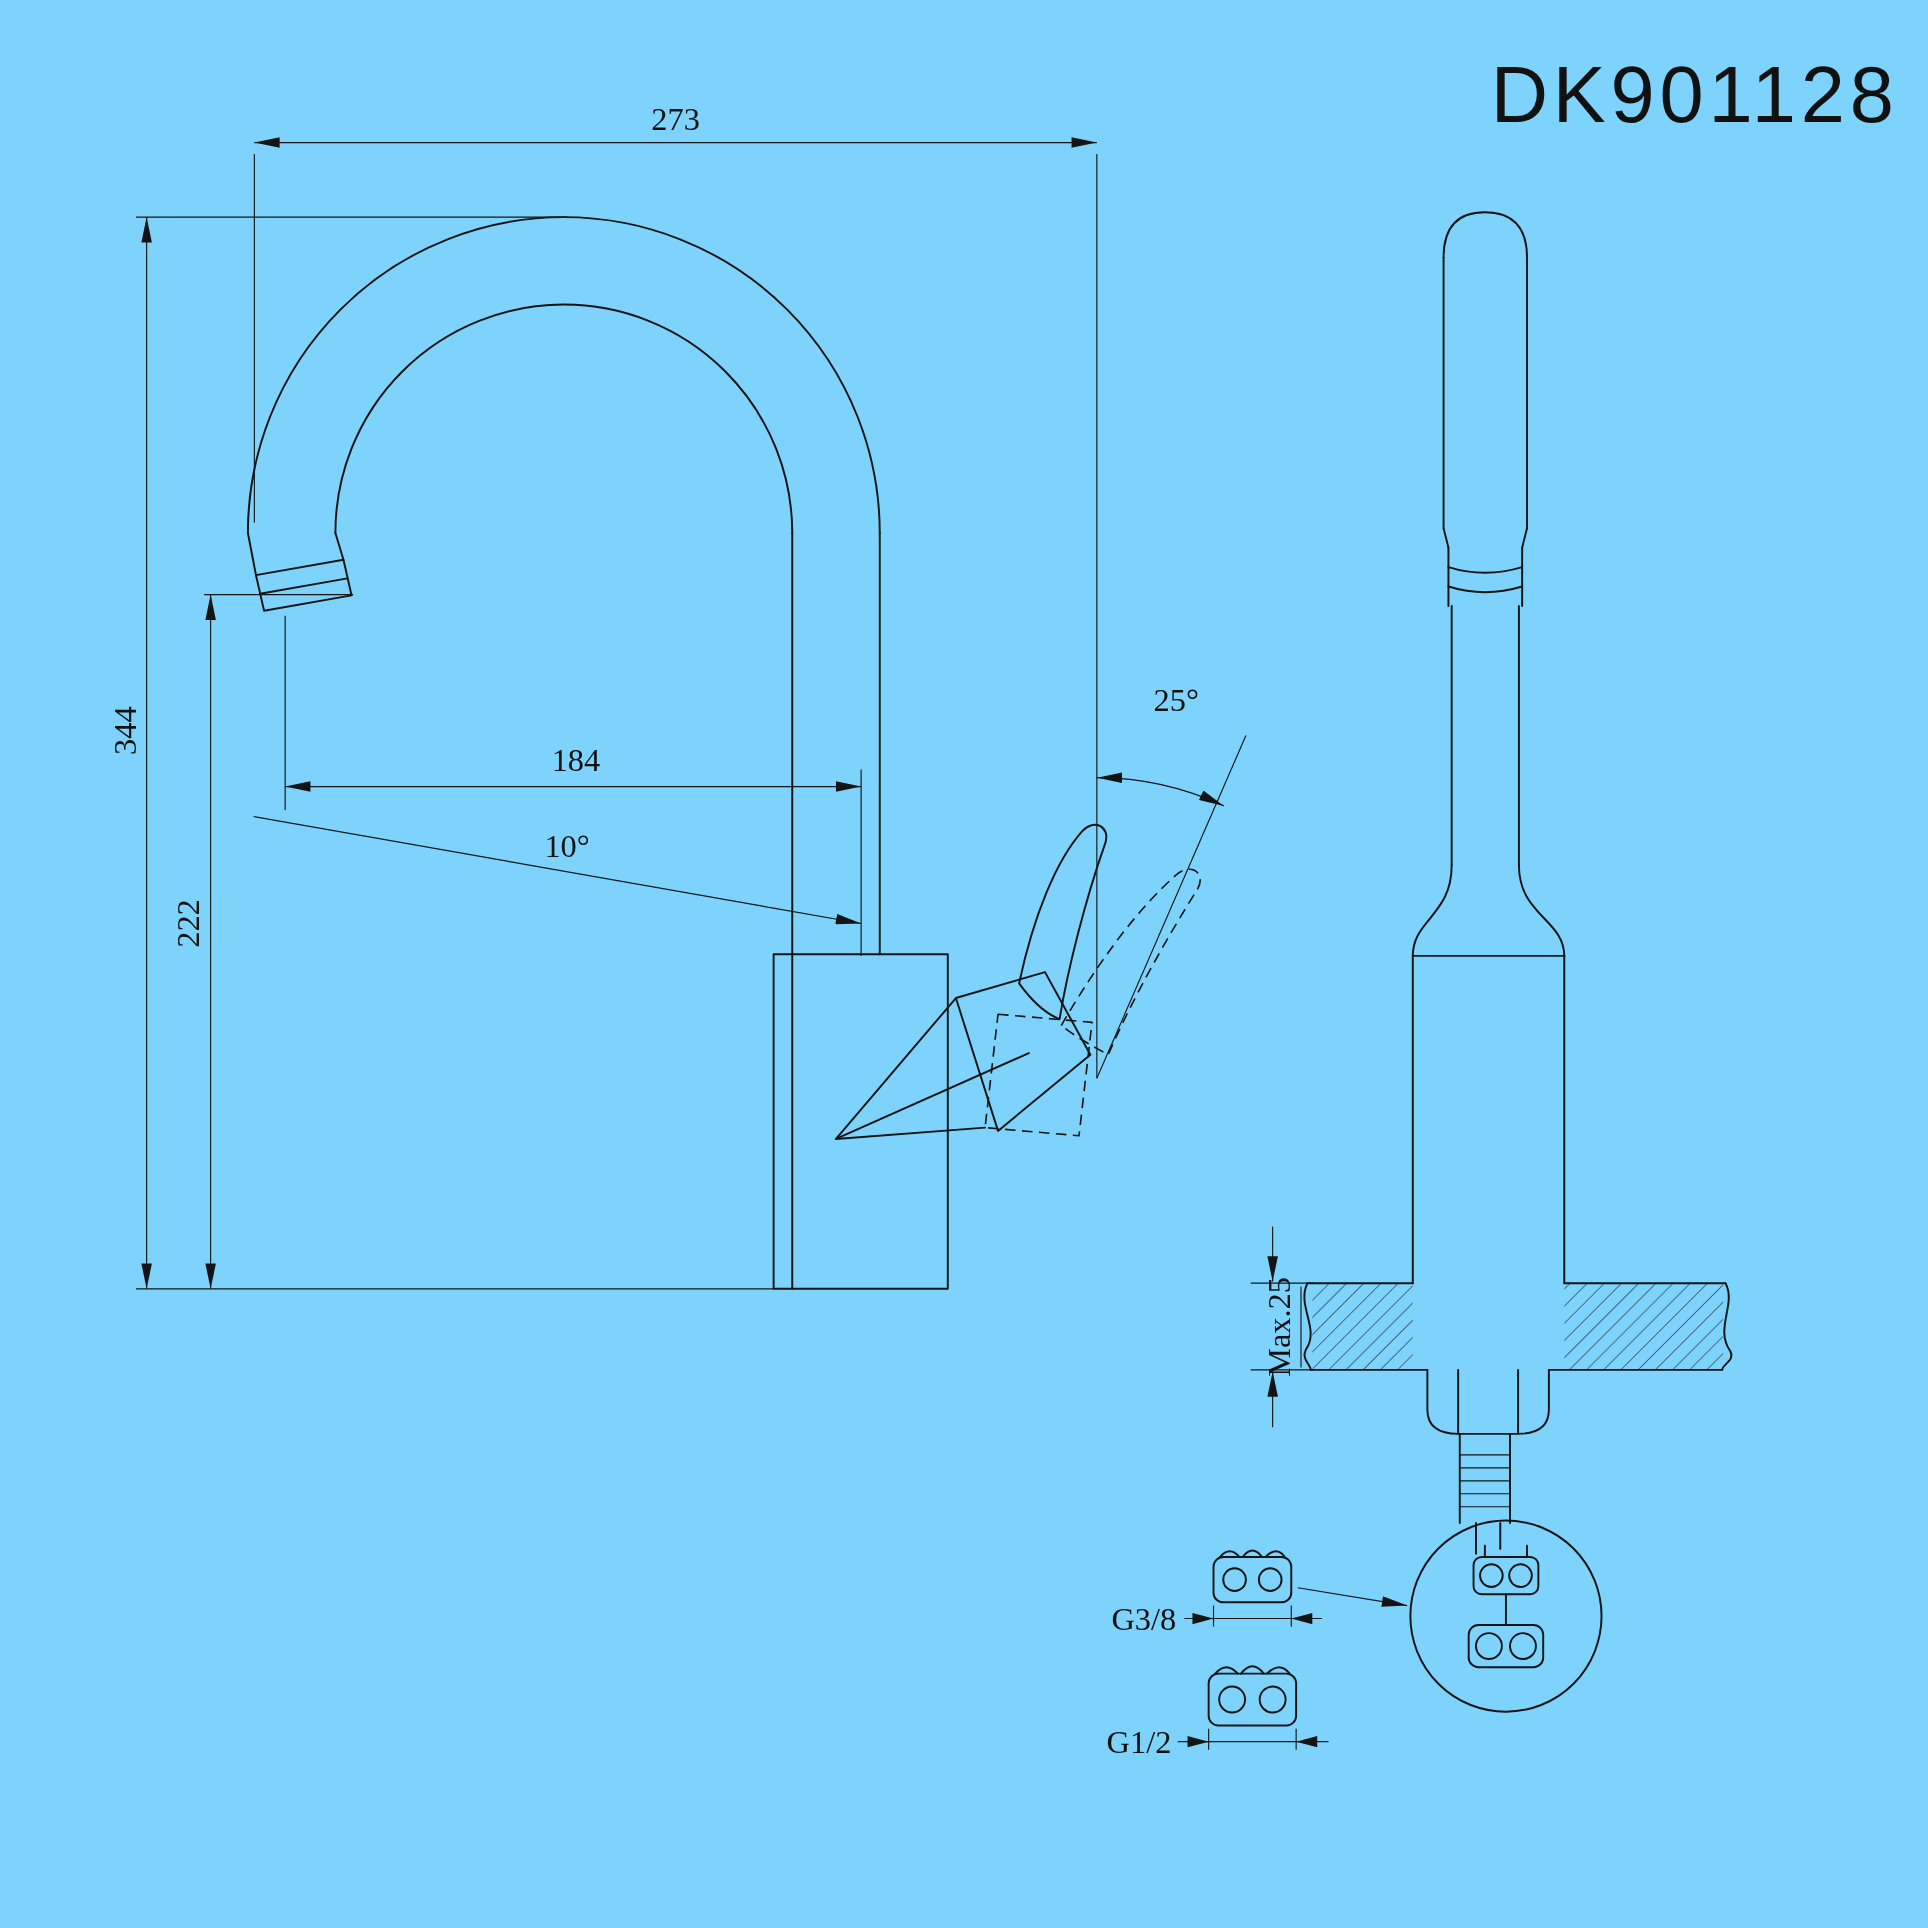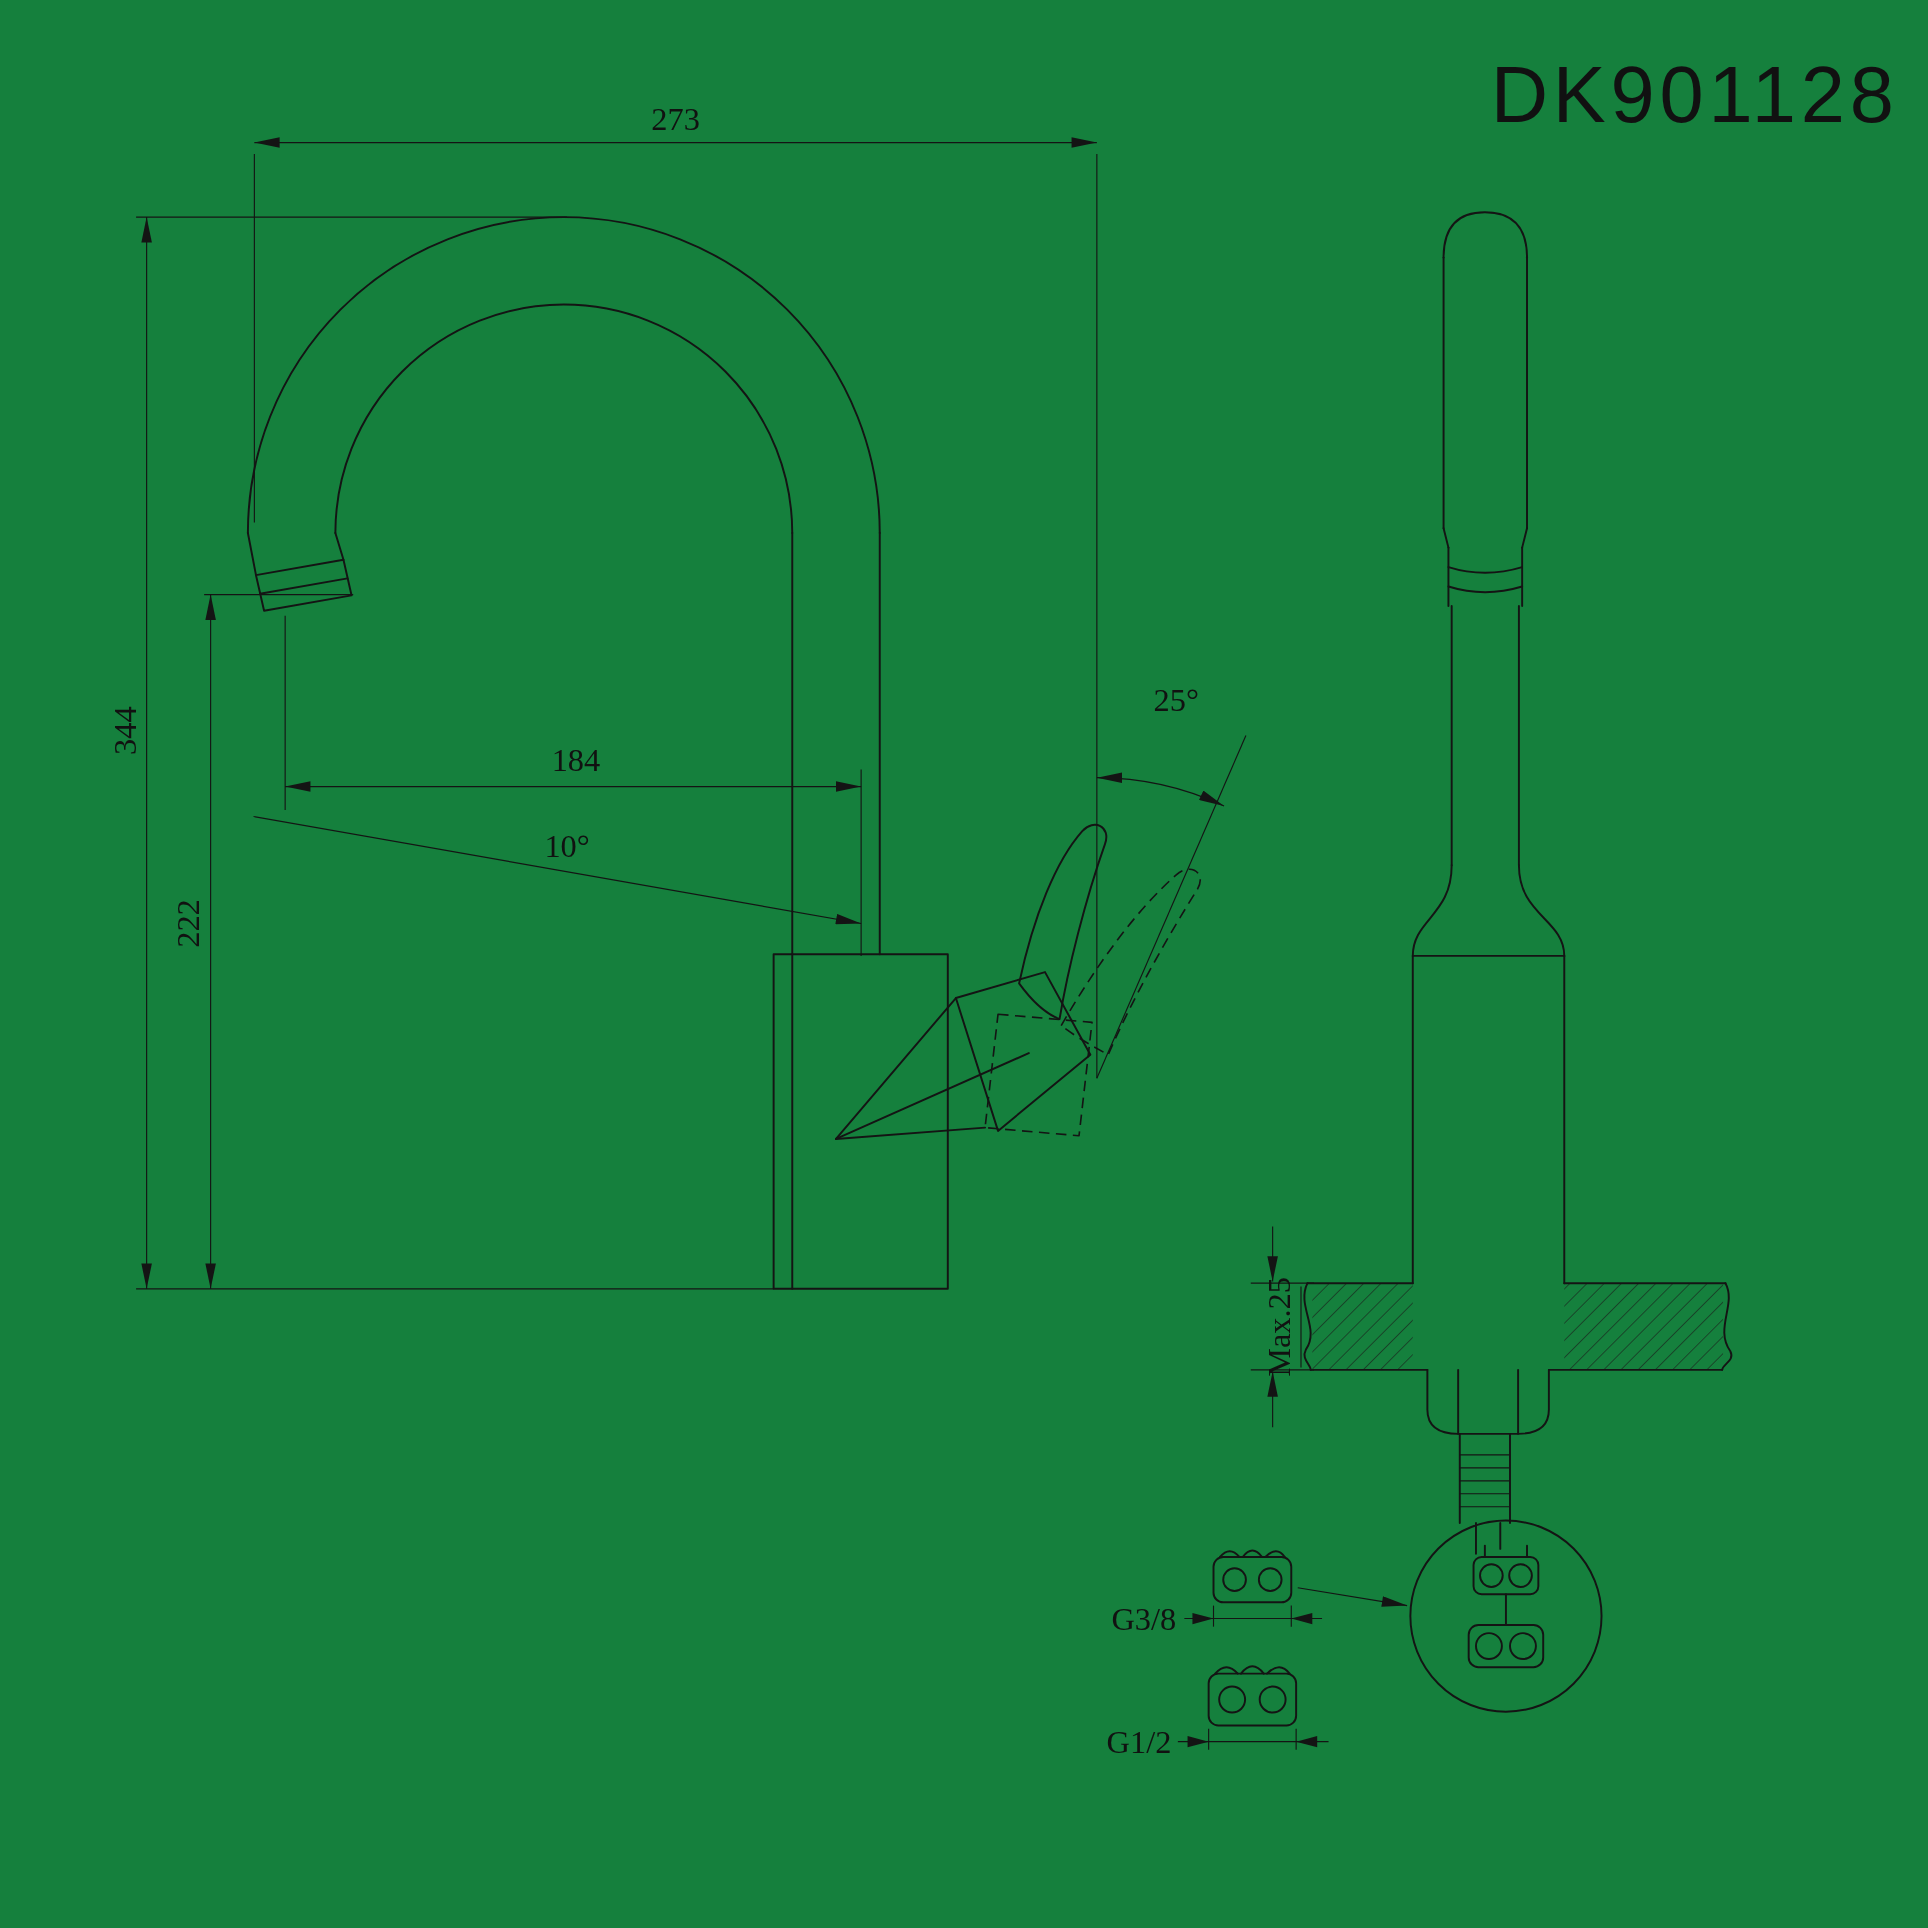--- a/index.html
+++ b/index.html
@@ -1,16 +1,16 @@
 <!DOCTYPE html>
 <html style="font-size:13px"><head>
 <meta charset="utf-8">
 <style>
   html,body{margin:0;padding:0;background:#ffffff;}
-  .canvas{position:relative;width:1928px;height:1928px;background:#15803d;overflow:hidden;}
+  .canvas{position:relative;width:1928px;height:1928px;background:#7dd3fc;overflow:hidden;}
   svg{position:absolute;left:0;top:0;}
   .part{stroke:#141414;stroke-width:2.4;fill:none;stroke-linecap:round;stroke-linejoin:round;}
   .thin{stroke:#141414;stroke-width:1.4;fill:none;}
   .dash{stroke:#141414;stroke-width:2;fill:none;stroke-dasharray:13 8;stroke-linejoin:round;}
   .dim-text{font-family:"Liberation Serif", serif;font-size:40px;fill:#111;}
   .title-text{font-family:"Liberation Sans", sans-serif;font-size:98px;letter-spacing:6px;fill:#111;font-weight:500;}
   .arrowfill{fill:#141414;stroke:none;}
 </style>
 </head>
 <body>

